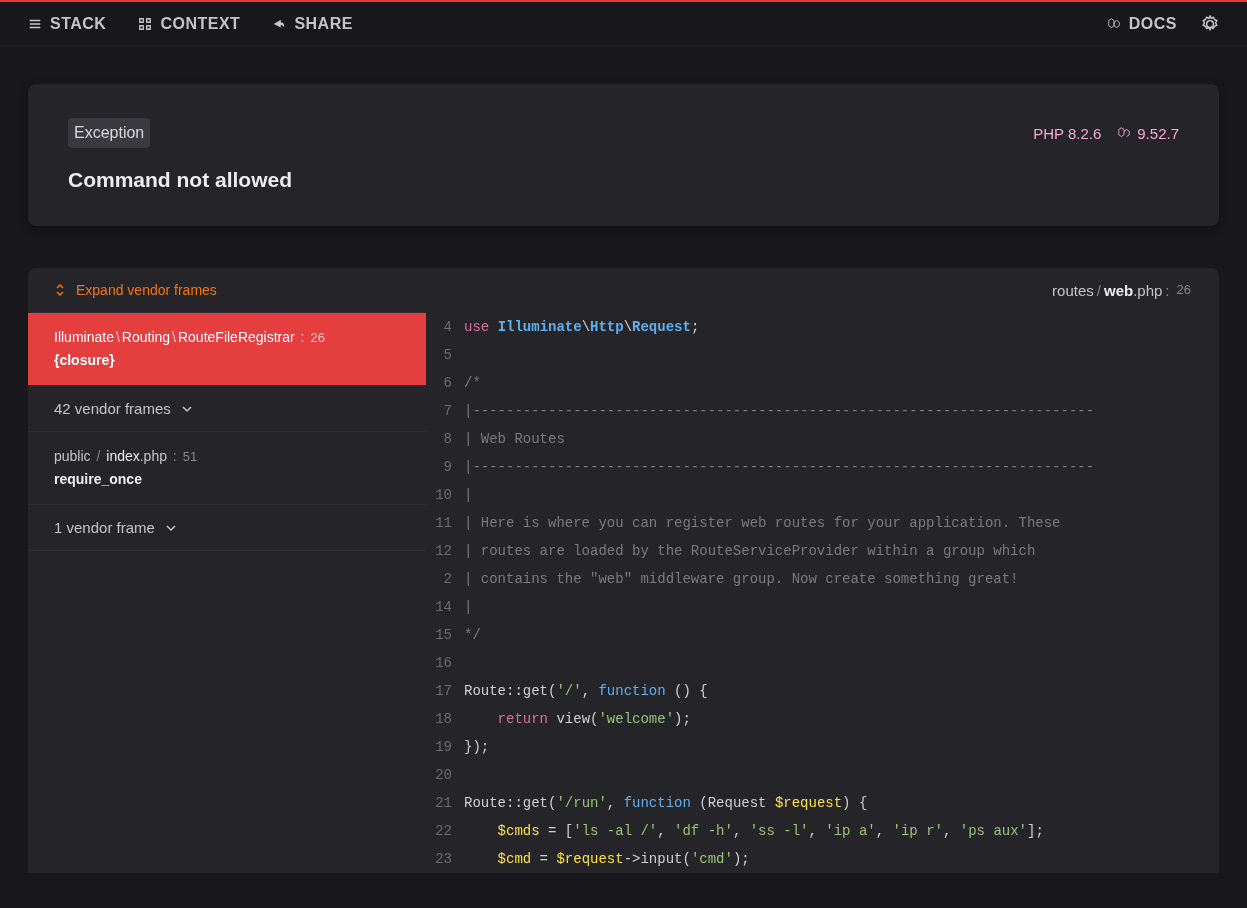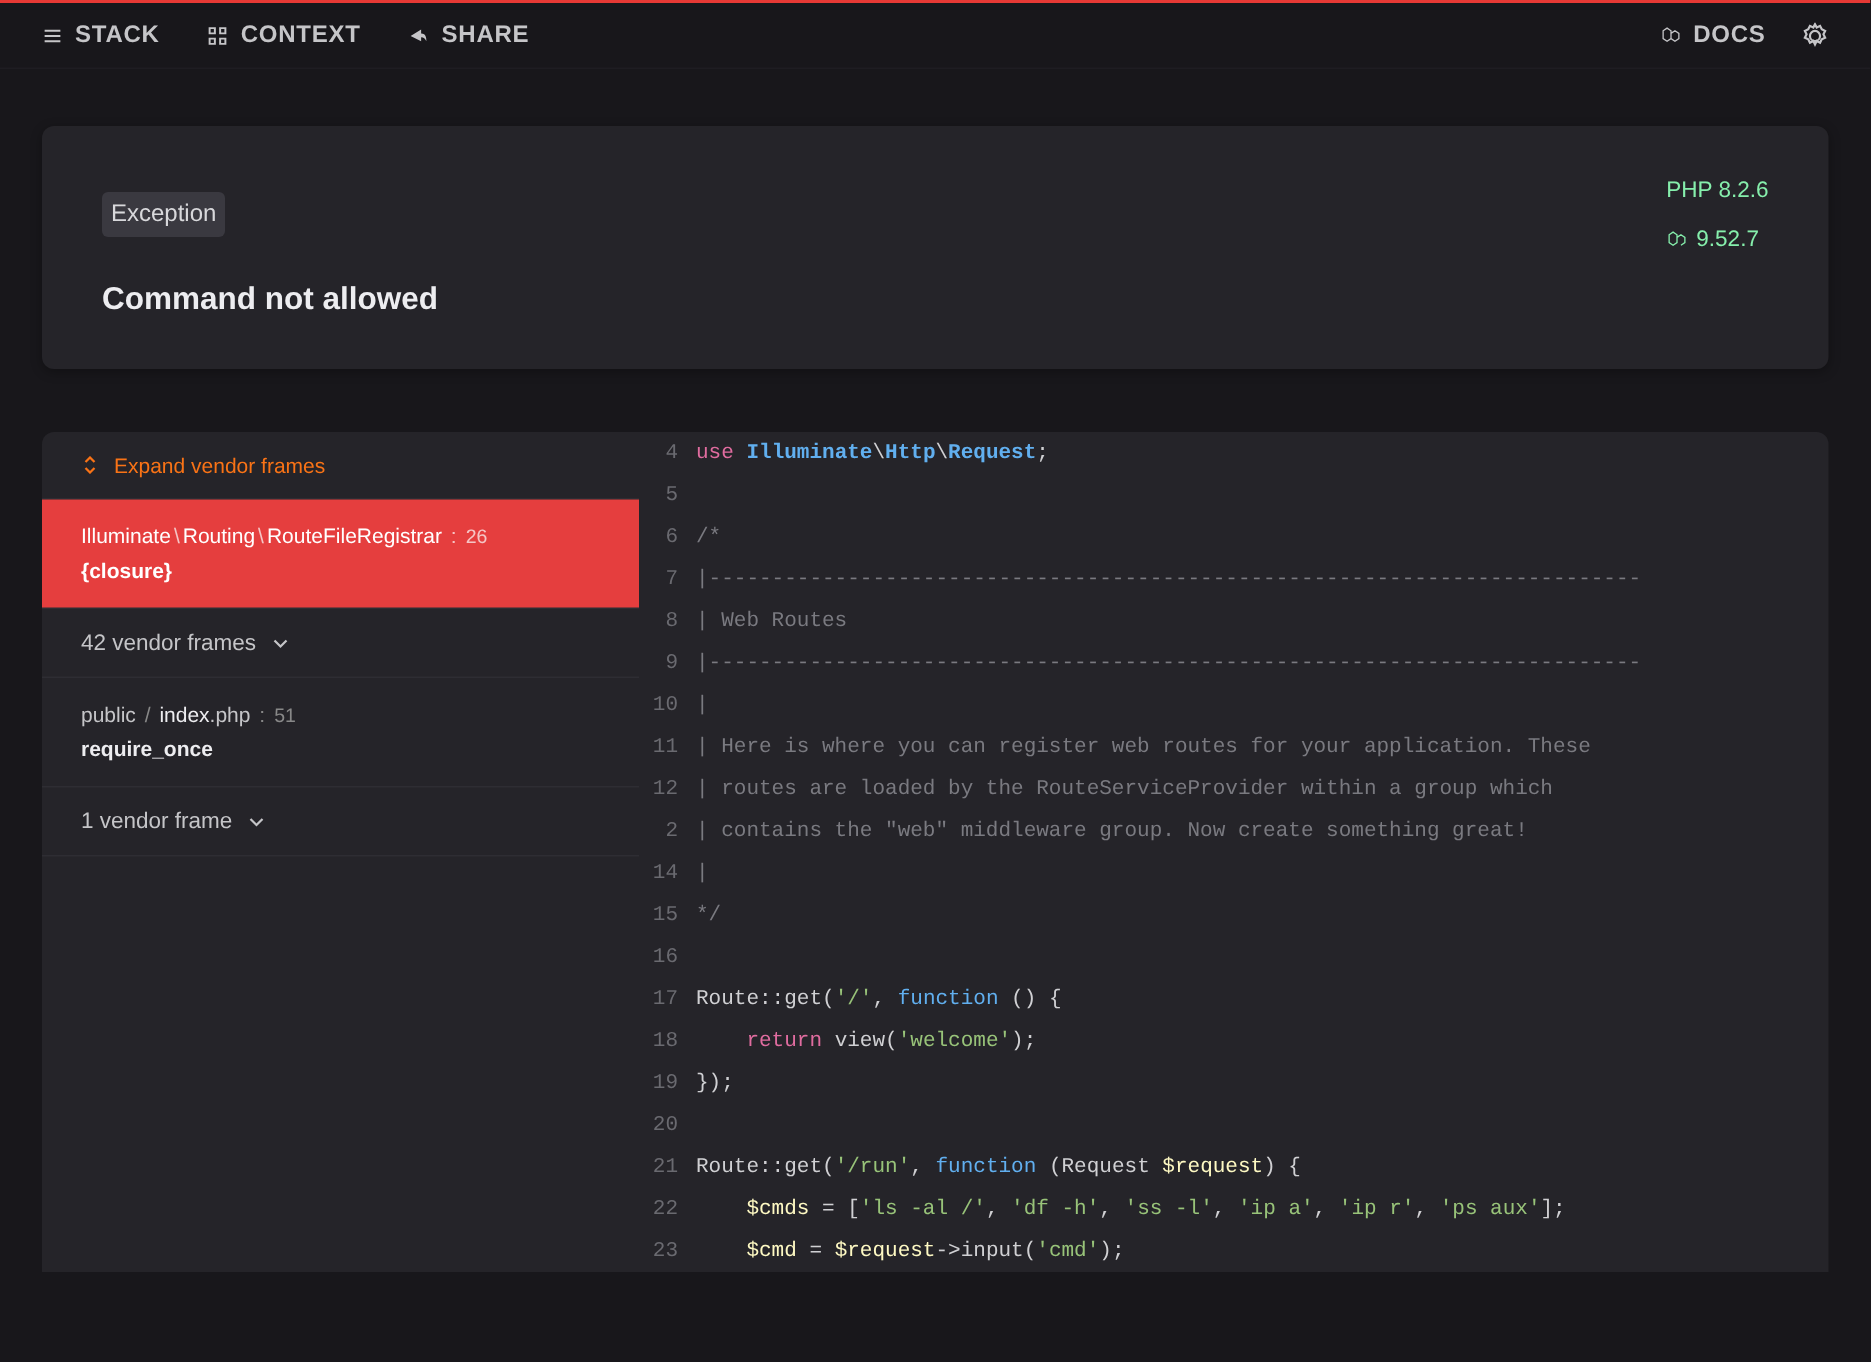--- a/index.html
+++ b/index.html
@@ -44,21 +44,21 @@
   box-shadow: 0 2px 8px rgba(0,0,0,0.3);
 }
 .error-top { display: flex; align-items: center; }
 .exception-badge {
   background: #3a3940;
   padding: 6px 6px;
   border-radius: 4px;
   font-size: 16px;
   color: #d8d8db;
 }
-.versions { margin-left: auto; display: flex; gap: 16px; color: #86efac; font-size: 15px; flex-direction: column; }
+.versions { margin-left: auto; display: flex; gap: 16px; align-items: center; color: #f9a8d4; font-size: 15px; }
 .versions span { display: flex; align-items: center; gap: 6px; }
 .error-msg { margin-top: 20px; font-size: 21px; font-weight: 600; color: #ededf0; }
 .main {
   display: flex;
   margin: 42px 28px 0;
   gap: 0;
 }
 .sidebar {
   width: 398px;
   background: #252429;
@@ -132,21 +132,21 @@
   user-select: none;
   flex-shrink: 0;
 }
 .src { flex: 1; white-space: pre; color: #d0d0d3; }
 .k-use { color: #e06c9f; }
 .k-ns { color: #61afef; font-weight: 600; }
 .k-cmt { color: #7a7a80; }
 .k-str { color: #98c379; }
 .k-fn { color: #61afef; }
 .k-ret { color: #e06c9f; }
-.k-var { color: #fef9c3; font-family: Liberation Mono, monospace; }
+.k-var { color: #fde047; font-family: Liberation Mono, monospace; }
 </style>
 </head>
 <body>
 
 <div class="topbar"></div>
 
 <div class="nav">
   <div class="nav-left">
     <div class="nav-item">
       <svg viewBox="0 0 16 16" fill="none" stroke="currentColor" stroke-width="1.5">
@@ -220,20 +220,28 @@
     </div>
     <div class="vframes">
       <span>1 vendor frame</span>
       <svg width="12" height="12" viewBox="0 0 12 12" fill="none" stroke="currentColor" stroke-width="1.5">
           <path d="M2 4l4 4 4-4"></path>
         </svg>
     </div>
   </div>
 
   <div class="code-panel">
+    <div class="code-header">
+      <span>routes</span>
+        <span class="sep"> / </span>
+        <span class="file">web</span>
+        <span>.php</span>
+        <span class="sep"> :</span>
+        <span class="line-no">26</span>
+    </div>
     <div class="code" id="code-lines">
         <div class="code-line">
           <div class="gutter">4</div>
           <div class="src"><span class="k-use">use</span> <span class="k-ns">Illuminate</span>\<span class="k-ns">Http</span>\<span class="k-ns">Request</span>;</div>
         </div>
         <div class="code-line">
           <div class="gutter">5</div>
           <div class="src"></div>
         </div>
         <div class="code-line">

